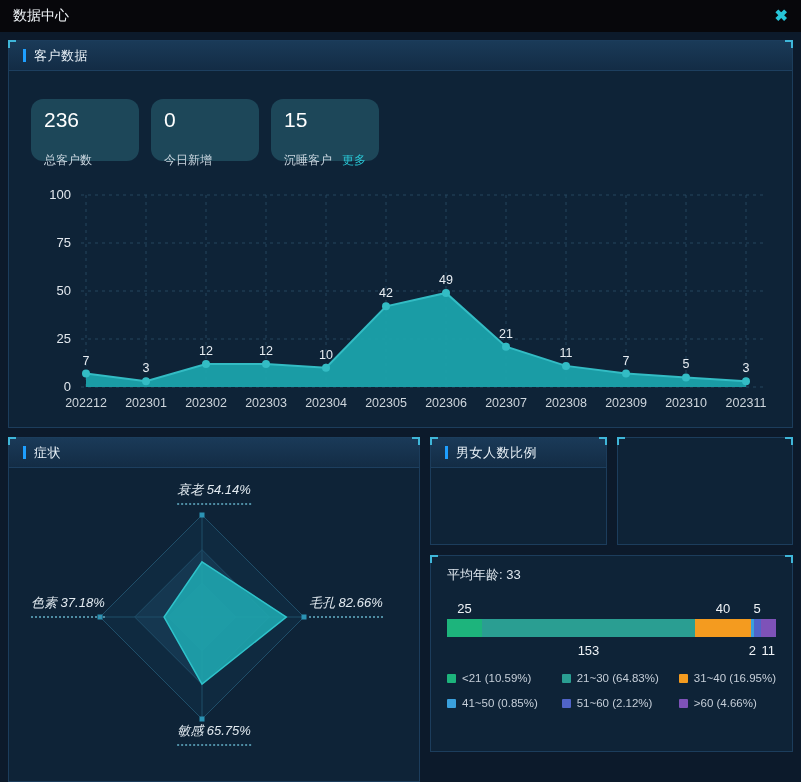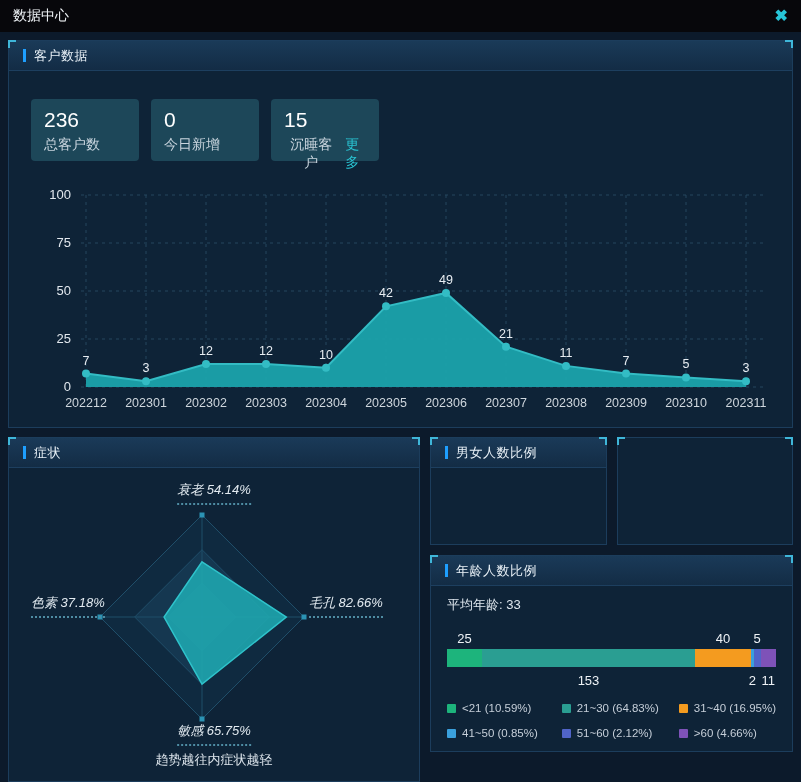--- a/index.html
+++ b/index.html
@@ -44,25 +44,25 @@
   .accent-bar { width:3px; height:13px; background:#1e9fff; margin-right:8px; flex:none; }
   .panel-title { font-size:13px; color:#eaf2f8; letter-spacing:.5px; }
   .header-filter { margin-left:auto; font-size:12px; color:#ffffff; cursor:pointer; display:flex; align-items:center; gap:5px; }
   .header-filter .arrow { font-size:9px; }
 
   
   .panel-customer { height:388px; }
   .customer-body { padding:28px 22px 0; }
   .stats-row { display:flex; gap:12px; margin-bottom:20px; }
   .stat-card {
-    width:108px; height:62px; background:#1d4759; border-radius:4px;
+    width:108px; height:62px; background:#1d4759; border-radius:12px;
     padding:8px 13px;
   }
   .stat-value { font-size:21px; color:#ffffff; line-height:1.2; }
-  .stat-label-row { display:flex; justify-content:space-between; align-items:center; margin-top:4px; font-size:14px; color:#c9d5de;text-align:center; }
+  .stat-label-row { display:flex; justify-content:space-between; align-items:center; margin-top:20px; font-size:12px; color:#c9d5de; }
   .more-link { color:#29c3d2; cursor:pointer; }
 
   .trend-chart { display:block; }
   .trend-chart .grid-line { stroke:#24465e; stroke-width:1; }
   .trend-chart .ytick { font-size:13px; fill:#e2e8ee; }
   .trend-chart .xtick { font-size:12.5px; fill:#ced6dd; }
   .trend-chart .val-label { font-size:12.5px; fill:#e8edf2; }
 
   
   .panel-symptoms { width:412px; flex:none; height:345px; }
@@ -219,43 +219,38 @@
             <rect x="292.5" y="146.5" width="5" height="5" fill="#2b93b4"></rect>
             <rect x="190.5" y="248.5" width="5" height="5" fill="#2b93b4"></rect>
             <rect x="88.5" y="146.5" width="5" height="5" fill="#2b93b4"></rect>
           </svg>
         <div>
             <div class="radar-label pos-top"><span>衰老 54.14%</span><div class="radar-underline"></div></div>
             <div class="radar-label pos-right"><span>毛孔 82.66%</span><div class="radar-underline"></div></div>
             <div class="radar-label pos-bottom"><span>敏感 65.75%</span><div class="radar-underline"></div></div>
             <div class="radar-label pos-left"><span>色素 37.18%</span><div class="radar-underline"></div></div>
           </div>
-        <div class="radar-caption">趋势越往内症状越轻</div>
       </div>
     </section>
 
     <div class="right-col">
       <div class="small-row">
 
         <section class="panel" id="gender-panel">
           <div class="panel-header">
             <span class="accent-bar"></span>
             <span class="panel-title">男女人数比例</span>
           </div>
         </section>
 
         <section class="panel" id="medbeauty-panel">
         </section>
       </div>
 
       <section class="panel panel-age">
-        <div class="panel-header">
-          <span class="accent-bar"></span>
-          <span class="panel-title">年龄人数比例</span>
-        </div>
         <div class="age-body">
           <div class="age-average">
             <span>平均年龄:</span>
             <span>33</span>
           </div>
           <div class="age-top-labels">
               <span class="pos-label" style="left: 5.295%; transform: translateX(-50%);">25</span>
               <span class="pos-label" style="left: 83.895%; transform: translateX(-50%);">40</span>
               <span class="pos-label" style="left: 94.28%; transform: translateX(-50%);">5</span>
             </div>

